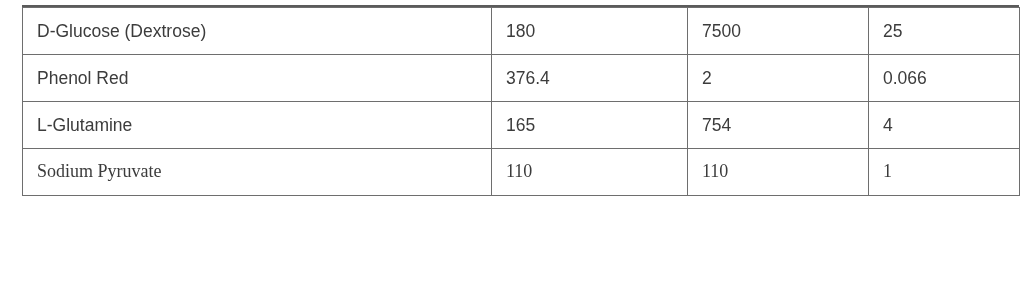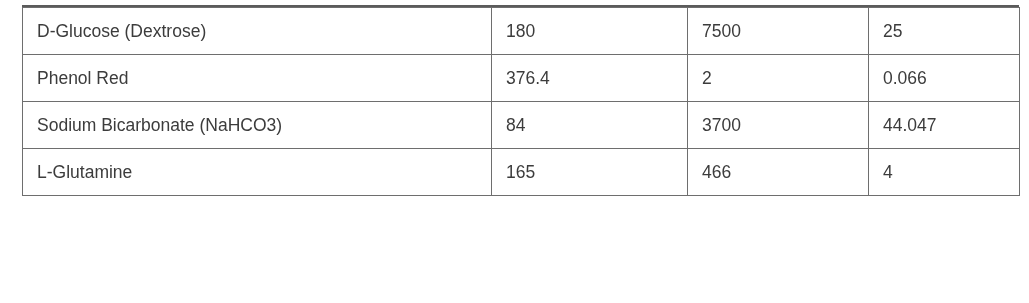--- a/index.html
+++ b/index.html
@@ -96,27 +96,27 @@
           <td class="cell-conc">7500</td>
           <td class="cell-mm">25</td>
         </tr>
         <tr>
           <td class="cell-name">Phenol Red</td>
           <td class="cell-mw">376.4</td>
           <td class="cell-conc">2</td>
           <td class="cell-mm">0.066</td>
         </tr>
         <tr>
-          <td class="cell-name">Sodium Bicarbonate (NaHCO3)</td>
-          <td class="cell-mw">84</td>
-          <td class="cell-conc">3700</td>
-          <td class="cell-mm">44.047</td>
-        </tr>
-        <tr>
           <td class="cell-name">L-Glutamine</td>
           <td class="cell-mw">165</td>
-          <td class="cell-conc">466</td>
+          <td class="cell-conc">754</td>
           <td class="cell-mm">4</td>
+        </tr>
+        <tr class="serif-row">
+          <td class="cell-name">Sodium Pyruvate</td>
+          <td class="cell-mw">110</td>
+          <td class="cell-conc">110</td>
+          <td class="cell-mm">1</td>
         </tr>
       </tbody>
   </table>
 
 </div>
 
 </body></html>

